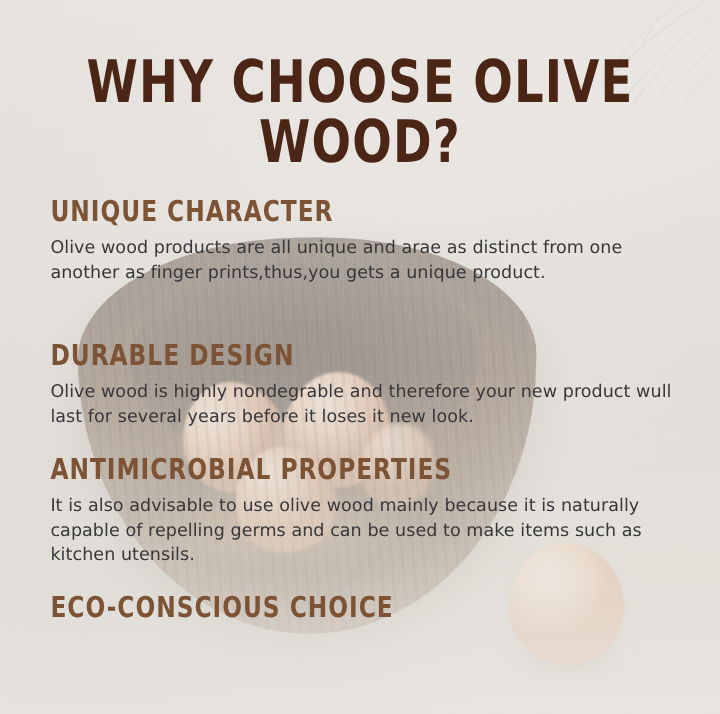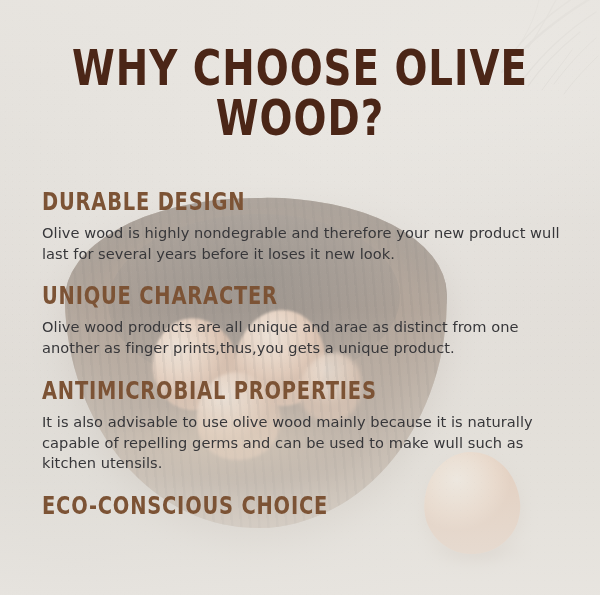--- a/index.html
+++ b/index.html
@@ -235,33 +235,33 @@
     </svg>
   </div>
 
   <div class="bg-layer grain"></div>
   <div class="bg-layer wash"></div>
 
   <div class="content">
 
     <h1 class="poster-title">WHY CHOOSE OLIVE WOOD?</h1>
 
+    <section class="section">
+      <h2 class="section-heading">UNIQUE CHARACTER</h2>
+      <p class="section-body">Olive wood products are all unique and arae as distinct from one another as finger prints,thus,you gets a unique product.</p>
+    </section>
+
     <section class="section first">
       <h2 class="section-heading">DURABLE DESIGN</h2>
       <p class="section-body">Olive wood is highly nondegrable and therefore your new product wull last for several years before it loses it new look.</p>
     </section>
 
     <section class="section">
-      <h2 class="section-heading">UNIQUE CHARACTER</h2>
-      <p class="section-body">Olive wood products are all unique and arae as distinct from one another as finger prints,thus,you gets a unique product.</p>
-    </section>
-
-    <section class="section">
       <h2 class="section-heading">ANTIMICROBIAL PROPERTIES</h2>
-      <p class="section-body">It is also advisable to use olive wood mainly because it is naturally capable of repelling germs and can be used to make wull such as kitchen utensils.</p>
+      <p class="section-body">It is also advisable to use olive wood mainly because it is naturally capable of repelling germs and can be used to make items such as kitchen utensils.</p>
     </section>
 
     <section class="section">
       <h2 class="section-heading">ECO-CONSCIOUS CHOICE</h2>
     </section>
 
   </div>
 </div>
 
 </body></html>

